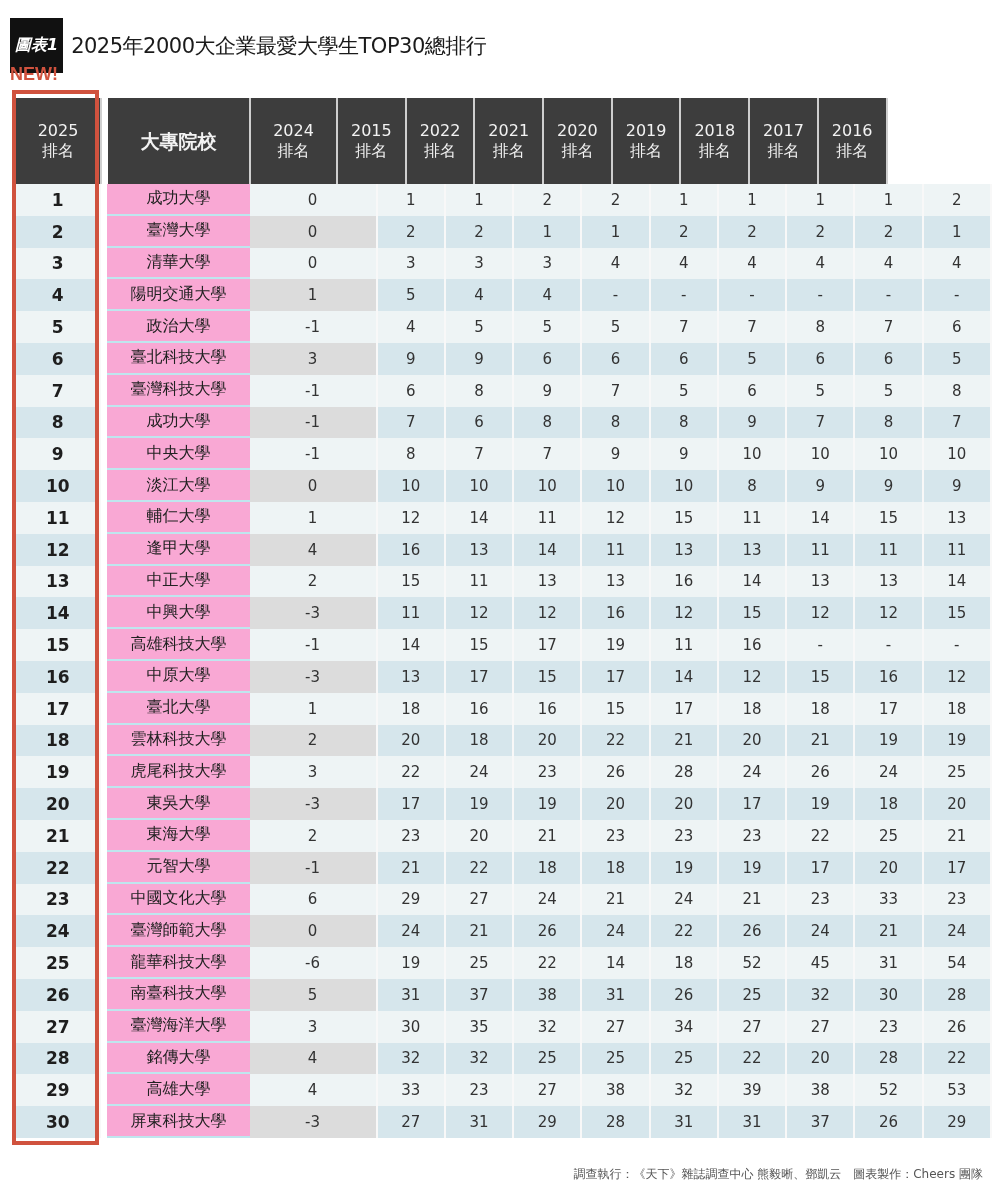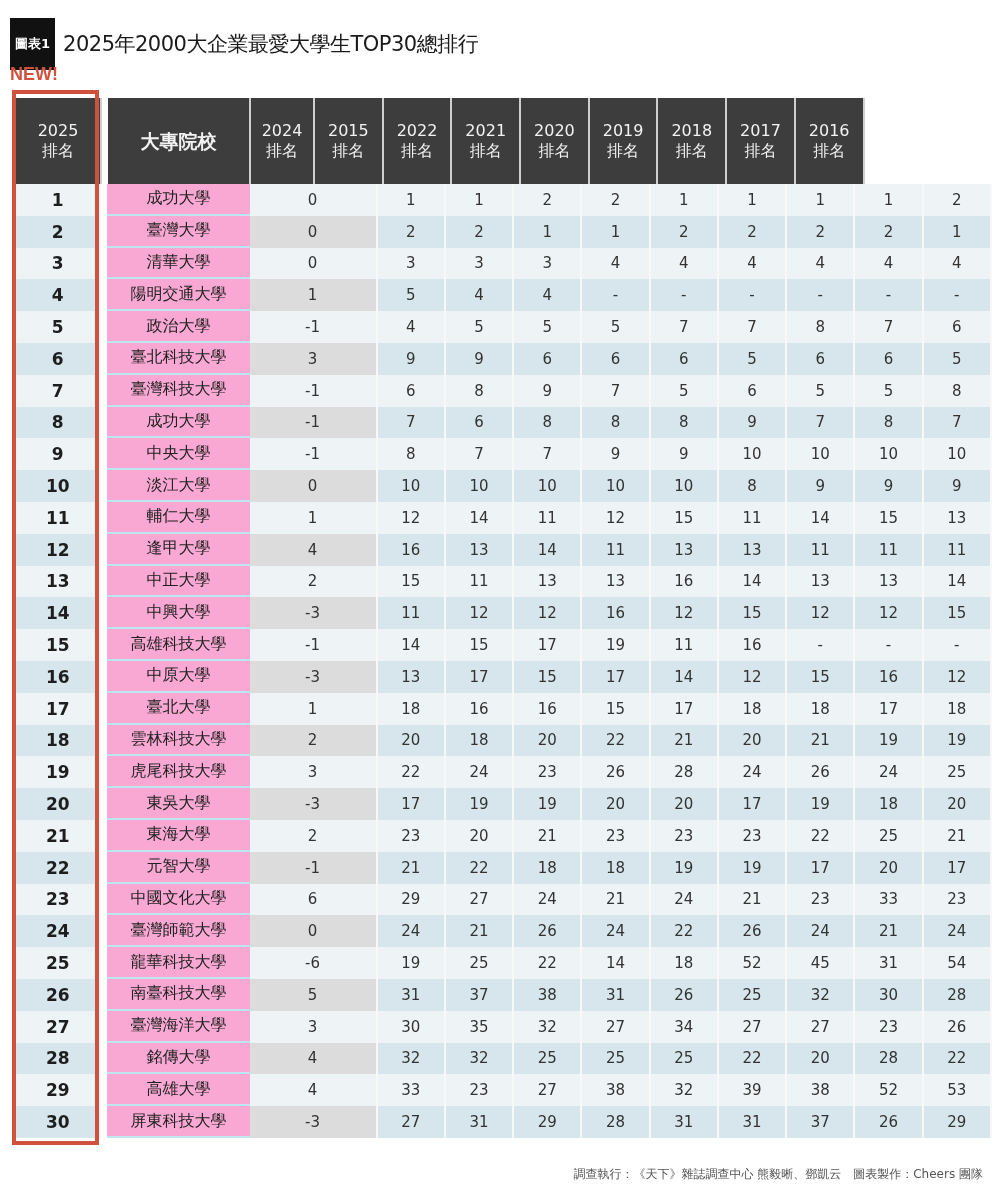--- a/index.html
+++ b/index.html
@@ -1,19 +1,19 @@
 <!DOCTYPE html>
 <html><head>
 <meta charset="utf-8">
 <style>
   html, body { margin:0; padding:0; background:#ffffff; }
   body { width:1007px; height:1200px; position:relative; overflow:hidden;
          font-family:"DejaVu Sans", "Liberation Sans", sans-serif; color:#2b2b2b; }
   .title-row { position:absolute; left:10px; top:18px; display:flex; align-items:center; }
-  .fig-tag { background:#111; color:#fff; font-size:13px; padding:17px 5px; font-weight:bold; margin-right:8px; letter-spacing:0; }
+  .fig-tag { background:#111; color:#fff; font-size:16px; padding:17px 5px; font-weight:bold; margin-right:8px; letter-spacing:0;font-style:italic; }
   .title { font-size:21px; color:#1a1a1a; letter-spacing:-0.5px; }
   .new-label { position:absolute; left:10px; top:64px; color:#d0523e; font-weight:bold; font-size:18px; font-family:"Liberation Sans", sans-serif; }
   .table { position:absolute; left:16px; top:98px; width:976px; }
   .hdr { display:flex; height:86px; }
   .hdr div { background:#3d3d3d; color:#f2f2f2; display:flex; align-items:center; justify-content:center; text-align:center; font-size:16px; line-height:20px; border-right:2px solid #cfcfcf; box-sizing:border-box; }
   .hdr .school-h { font-size:19px; font-weight:bold; }
   .row { display:flex; height:31.8px; }
   .row div { display:flex; align-items:center; justify-content:center; font-size:15px; box-sizing:border-box; border-right:2px solid #f8f8f8; }
   .c-rank { width:86px; font-weight:bold; font-size:17px !important; color:#1e1e1e; }
   .c-school { width:143px; background:#f9a8d4; color:#222; font-size:16px !important; border-bottom:2px solid #bfe6ee; border-right:none !important; }
@@ -36,21 +36,21 @@
 </div>
 <div class="new-label">NEW!</div>
 
 <div class="table">
   <div class="hdr">
     <div style="width:86px">
       <span><span>2025</span><br><span>排名</span></span>
     </div>
     <div class="gap"></div>
     <div class="school-h" style="width:143px">大專院校</div>
-    <div id="year-headers" style="display:contents"><div style="width: 64px;">
+    <div id="year-headers" style="display:contents"><div style="width: 87px;">
           <span><span>2024</span><br><span>排名</span></span>
         </div><div style="width: 68.7px;">
           <span><span>2015</span><br><span>排名</span></span>
         </div><div style="width: 68.7px;">
           <span><span>2022</span><br><span>排名</span></span>
         </div><div style="width: 68.7px;">
           <span><span>2021</span><br><span>排名</span></span>
         </div><div style="width: 68.7px;">
           <span><span>2020</span><br><span>排名</span></span>
         </div><div style="width: 68.7px;">

